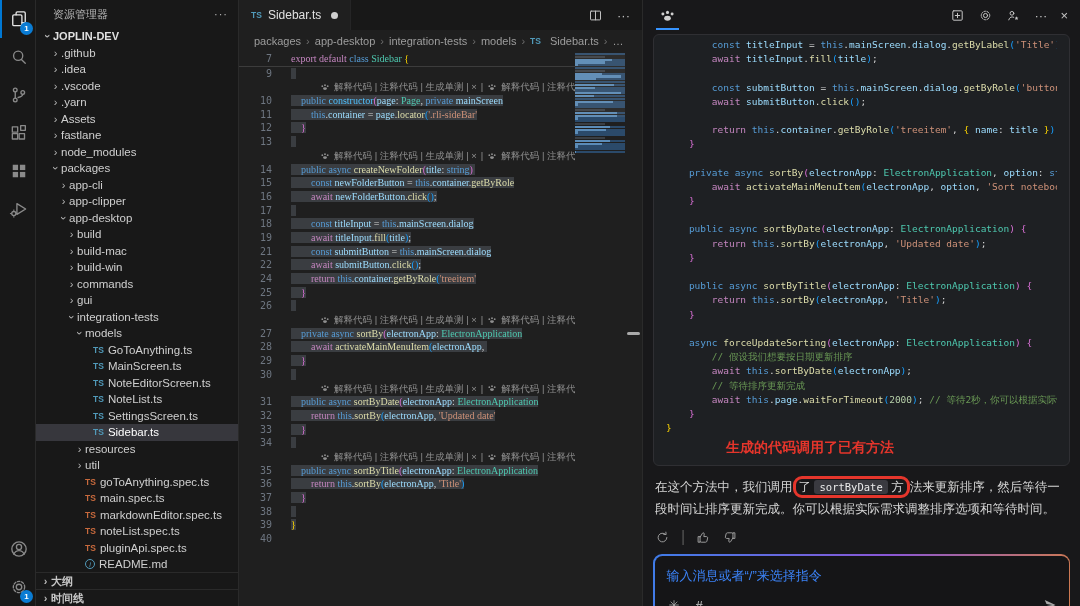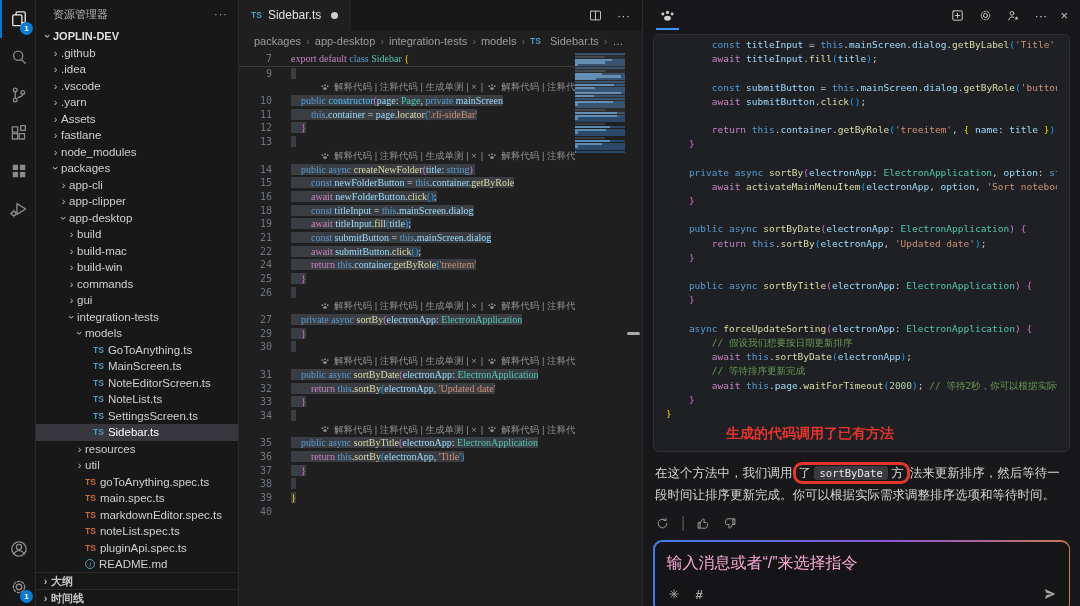--- a/index.html
+++ b/index.html
@@ -95,21 +95,21 @@
   .answer{ color:#d6d6d6; font-size:12.5px; line-height:22px; margin:10px 2px 4px;}
   .chip{ font-family:"DejaVu Sans Mono",monospace; font-size:10.5px; background:#3a3a40;
          border-radius:3px; padding:1px 5px; color:#ececec;}
   .red-box{ border:3px solid #e5362c; border-radius:9px; padding:1px 3px; white-space:nowrap;}
   .fb-row{ display:flex; align-items:center; gap:11px; color:#9a9a9a; margin:4px 2px 8px;}
   .fb-row .icn{ width:15px; height:15px; cursor:pointer;}
   .fb-div{ color:#555;}
   .input-wrap{ margin-top:auto; margin-bottom:8px; border-radius:9px; padding:1.5px;
                background:linear-gradient(100deg,#3f7ce8,#8a57d6 55%,#cf7a4e);}
   .input-box{ background:#151517; border-radius:7.5px; padding:11px 12px 9px; display:flex; flex-direction:column; gap:13px;}
-  .placeholder{ color:#f9a8d4; font-size:16px;}
+  .placeholder{ color:#3b82f6; font-size:13px;}
   .input-row2{ display:flex; align-items:center; gap:15px; color:#a8a8a8;}
   .input-row2 .icn{ width:14px; height:14px; cursor:pointer;}
   .hash{ font-size:13px; font-weight:bold; cursor:pointer;}
   .send{ margin-left:auto;}
   .icn{ display:inline-flex;}
   .icn svg{ width:100%; height:100%;}
 </style>
 </head>
 <body>
 
@@ -434,20 +434,21 @@
                 <circle cx="5.5" cy="10" r="2.1"></circle>
                 <circle cx="12" cy="7.6" r="2.2"></circle>
                 <circle cx="18.5" cy="10" r="2.1"></circle>
               </svg>
             </span>
             <span>解释代码 | 注释代码 | 生成单测 | ×</span>
           </div>
           <div class="crow"><span class="gut">14</span><span class="lc"><span class="sel-bg">    <span class="tk-kw">public async </span><span class="tk-fn">createNewFolder</span><span class="tk-b1">(</span><span class="tk-var">title</span><span class="tk-pun">: </span><span class="tk-kw">string</span><span class="tk-b1">)</span><span class="tk-pun"> </span></span></span></div>
           <div class="crow"><span class="gut">15</span><span class="lc"><span class="sel-bg">        <span class="tk-kw">const </span><span class="tk-var">newFolderButton</span><span class="tk-pun"> = </span><span class="tk-this">this</span><span class="tk-pun">.</span><span class="tk-var">container</span><span class="tk-pun">.</span><span class="tk-fn">getByRole</span></span></span></div>
           <div class="crow"><span class="gut">16</span><span class="lc"><span class="sel-bg">        <span class="tk-ctrl">await </span><span class="tk-var">newFolderButton</span><span class="tk-pun">.</span><span class="tk-fn">click</span><span class="tk-b2">()</span><span class="tk-pun">;</span></span></span></div>
+          <div class="crow"><span class="gut">17</span><span class="lc"><span class="sel-bg">  </span></span></div>
           <div class="crow"><span class="gut">18</span><span class="lc"><span class="sel-bg">        <span class="tk-kw">const </span><span class="tk-var">titleInput</span><span class="tk-pun"> = </span><span class="tk-this">this</span><span class="tk-pun">.</span><span class="tk-var">mainScreen</span><span class="tk-pun">.</span><span class="tk-var">dialog</span></span></span></div>
           <div class="crow"><span class="gut">19</span><span class="lc"><span class="sel-bg">        <span class="tk-ctrl">await </span><span class="tk-var">titleInput</span><span class="tk-pun">.</span><span class="tk-fn">fill</span><span class="tk-b2">(</span><span class="tk-var">title</span><span class="tk-b2">)</span><span class="tk-pun">;</span></span></span></div>
           <div class="crow"><span class="gut">21</span><span class="lc"><span class="sel-bg">        <span class="tk-kw">const </span><span class="tk-var">submitButton</span><span class="tk-pun"> = </span><span class="tk-this">this</span><span class="tk-pun">.</span><span class="tk-var">mainScreen</span><span class="tk-pun">.</span><span class="tk-var">dialog</span></span></span></div>
           <div class="crow"><span class="gut">22</span><span class="lc"><span class="sel-bg">        <span class="tk-ctrl">await </span><span class="tk-var">submitButton</span><span class="tk-pun">.</span><span class="tk-fn">click</span><span class="tk-b2">()</span><span class="tk-pun">;</span></span></span></div>
           <div class="crow"><span class="gut">24</span><span class="lc"><span class="sel-bg">        <span class="tk-ctrl">return </span><span class="tk-this">this</span><span class="tk-pun">.</span><span class="tk-var">container</span><span class="tk-pun">.</span><span class="tk-fn">getByRole</span><span class="tk-b2">(</span><span class="tk-str">'treeitem'</span></span></span></div>
           <div class="crow"><span class="gut">25</span><span class="lc"><span class="sel-bg">    <span class="tk-b1">}</span></span></span></div>
           <div class="crow"><span class="gut">26</span><span class="lc"><span class="sel-bg">  </span></span></div>
           <div class="lens-row">
             <span class="icn">
               <svg viewBox="0 0 24 24" fill="currentColor" stroke="none">
@@ -463,20 +464,21 @@
               <svg viewBox="0 0 24 24" fill="currentColor" stroke="none">
                 <ellipse cx="12" cy="15.8" rx="4.7" ry="3.5"></ellipse>
                 <circle cx="5.5" cy="10" r="2.1"></circle>
                 <circle cx="12" cy="7.6" r="2.2"></circle>
                 <circle cx="18.5" cy="10" r="2.1"></circle>
               </svg>
             </span>
             <span>解释代码 | 注释代码 | 生成单测 | ×</span>
           </div>
           <div class="crow"><span class="gut">27</span><span class="lc"><span class="sel-bg">    <span class="tk-kw">private async </span><span class="tk-fn">sortBy</span><span class="tk-b1">(</span><span class="tk-var">electronApp</span><span class="tk-pun">: </span><span class="tk-type">ElectronApplication</span></span></span></div>
+          <div class="crow"><span class="gut">28</span><span class="lc"><span class="sel-bg">        <span class="tk-ctrl">await </span><span class="tk-fn">activateMainMenuItem</span><span class="tk-b2">(</span><span class="tk-var">electronApp</span><span class="tk-pun">, </span></span></span></div>
           <div class="crow"><span class="gut">29</span><span class="lc"><span class="sel-bg">    <span class="tk-b1">}</span></span></span></div>
           <div class="crow"><span class="gut">30</span><span class="lc"><span class="sel-bg">  </span></span></div>
           <div class="lens-row">
             <span class="icn">
               <svg viewBox="0 0 24 24" fill="currentColor" stroke="none">
                 <ellipse cx="12" cy="15.8" rx="4.7" ry="3.5"></ellipse>
                 <circle cx="5.5" cy="10" r="2.1"></circle>
                 <circle cx="12" cy="7.6" r="2.2"></circle>
                 <circle cx="18.5" cy="10" r="2.1"></circle>
               </svg>
@@ -672,20 +674,21 @@
           <div class="pcrow"></div>
           <div class="pcrow">    <span class="tk-kw">private async </span><span class="tk-fn">sortBy</span><span class="tk-b1">(</span><span class="tk-var">electronApp</span><span class="tk-pun">: </span><span class="tk-type">ElectronApplication</span><span class="tk-pun">, </span><span class="tk-var">option</span><span class="tk-pun">: </span><span class="tk-kw">string</span></div>
           <div class="pcrow">        <span class="tk-ctrl">await </span><span class="tk-fn">activateMainMenuItem</span><span class="tk-b2">(</span><span class="tk-var">electronApp</span><span class="tk-pun">, </span><span class="tk-var">option</span><span class="tk-pun">, </span><span class="tk-str">'Sort notebooks by'</span></div>
           <div class="pcrow">    <span class="tk-b1">}</span></div>
           <div class="pcrow"></div>
           <div class="pcrow">    <span class="tk-kw">public async </span><span class="tk-fn">sortByDate</span><span class="tk-b1">(</span><span class="tk-var">electronApp</span><span class="tk-pun">: </span><span class="tk-type">ElectronApplication</span><span class="tk-b1">)</span><span class="tk-pun"> </span><span class="tk-b1">{</span></div>
           <div class="pcrow">        <span class="tk-ctrl">return </span><span class="tk-this">this</span><span class="tk-pun">.</span><span class="tk-fn">sortBy</span><span class="tk-b2">(</span><span class="tk-var">electronApp</span><span class="tk-pun">, </span><span class="tk-str">'Updated date'</span><span class="tk-b2">)</span><span class="tk-pun">;</span></div>
           <div class="pcrow">    <span class="tk-b1">}</span></div>
           <div class="pcrow"></div>
           <div class="pcrow">    <span class="tk-kw">public async </span><span class="tk-fn">sortByTitle</span><span class="tk-b1">(</span><span class="tk-var">electronApp</span><span class="tk-pun">: </span><span class="tk-type">ElectronApplication</span><span class="tk-b1">)</span><span class="tk-pun"> </span><span class="tk-b1">{</span></div>
+          <div class="pcrow">        <span class="tk-ctrl">return </span><span class="tk-this">this</span><span class="tk-pun">.</span><span class="tk-fn">sortBy</span><span class="tk-b2">(</span><span class="tk-var">electronApp</span><span class="tk-pun">, </span><span class="tk-str">'Title'</span><span class="tk-b2">)</span><span class="tk-pun">;</span></div>
           <div class="pcrow">    <span class="tk-b1">}</span></div>
           <div class="pcrow"></div>
           <div class="pcrow">    <span class="tk-kw">async </span><span class="tk-fn">forceUpdateSorting</span><span class="tk-b1">(</span><span class="tk-var">electronApp</span><span class="tk-pun">: </span><span class="tk-type">ElectronApplication</span><span class="tk-b1">)</span><span class="tk-pun"> </span><span class="tk-b1">{</span></div>
           <div class="pcrow">        <span class="tk-cmt">// 假设我们想要按日期更新排序</span></div>
           <div class="pcrow">        <span class="tk-ctrl">await </span><span class="tk-this">this</span><span class="tk-pun">.</span><span class="tk-fn">sortByDate</span><span class="tk-b2">(</span><span class="tk-var">electronApp</span><span class="tk-b2">)</span><span class="tk-pun">;</span></div>
           <div class="pcrow">        <span class="tk-cmt">// 等待排序更新完成</span></div>
           <div class="pcrow">        <span class="tk-ctrl">await </span><span class="tk-this">this</span><span class="tk-pun">.</span><span class="tk-var">page</span><span class="tk-pun">.</span><span class="tk-fn">waitForTimeout</span><span class="tk-b2">(</span><span class="tk-num">2000</span><span class="tk-b2">)</span><span class="tk-pun">; </span><span class="tk-cmt">// 等待2秒，你可以根据实际情况调整</span></div>
           <div class="pcrow">    <span class="tk-b1">}</span></div>
           <div class="pcrow"><span class="tk-b0">}</span></div>
           <div class="p-note">生成的代码调用了已有方法</div>

